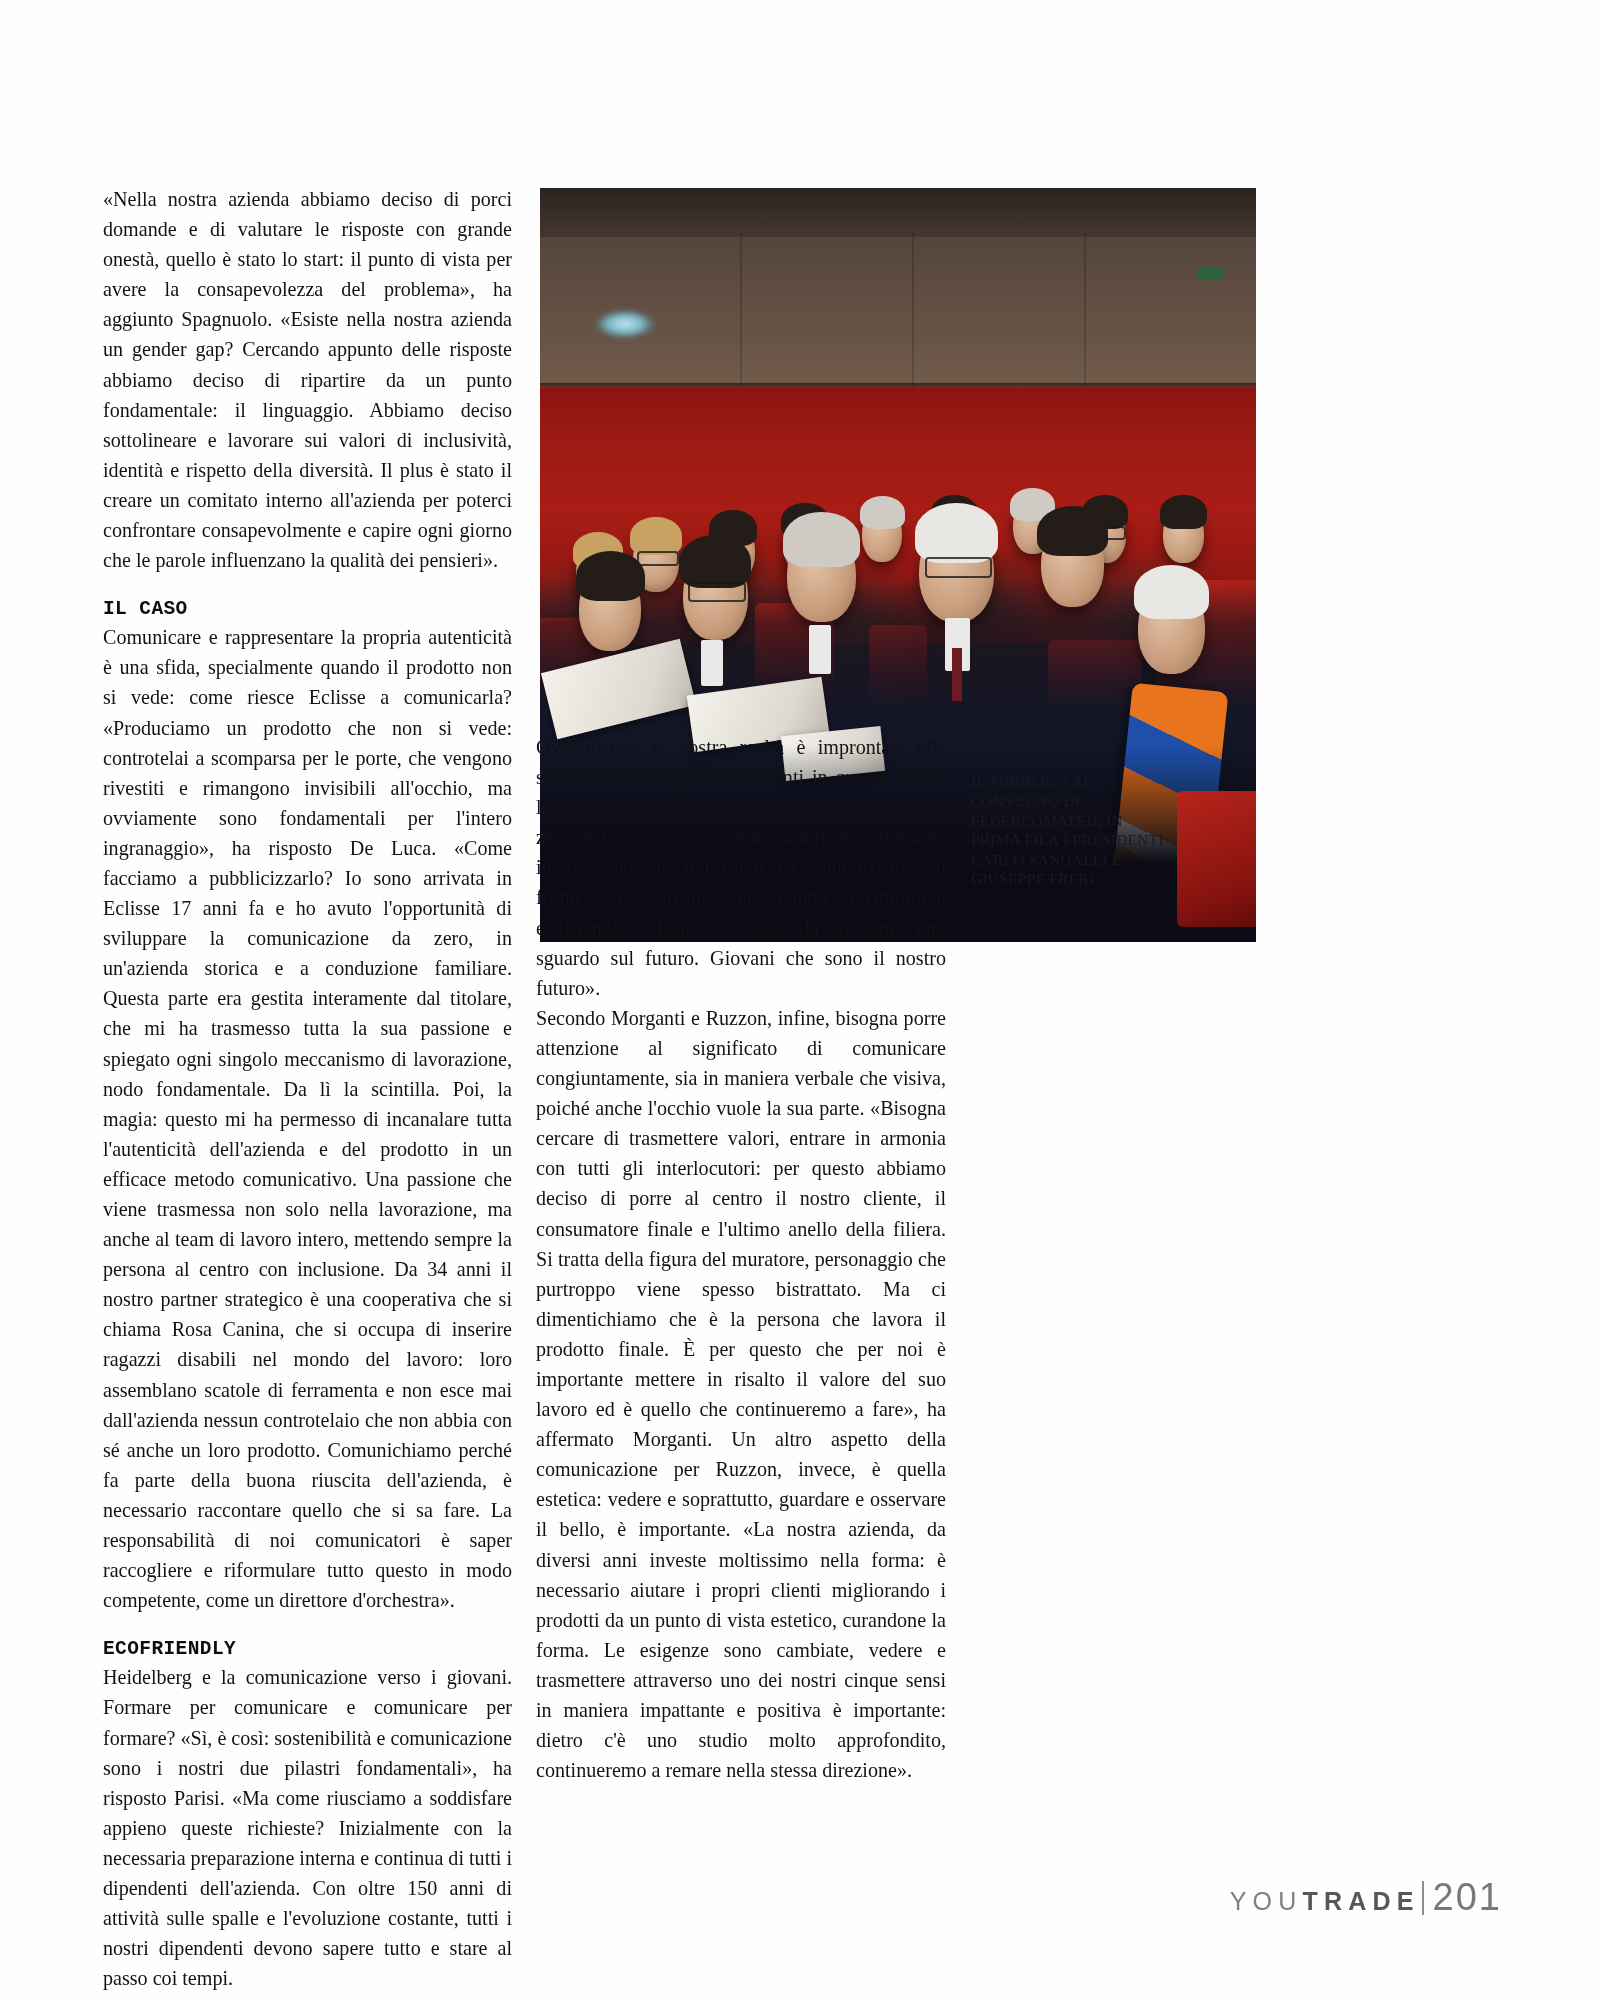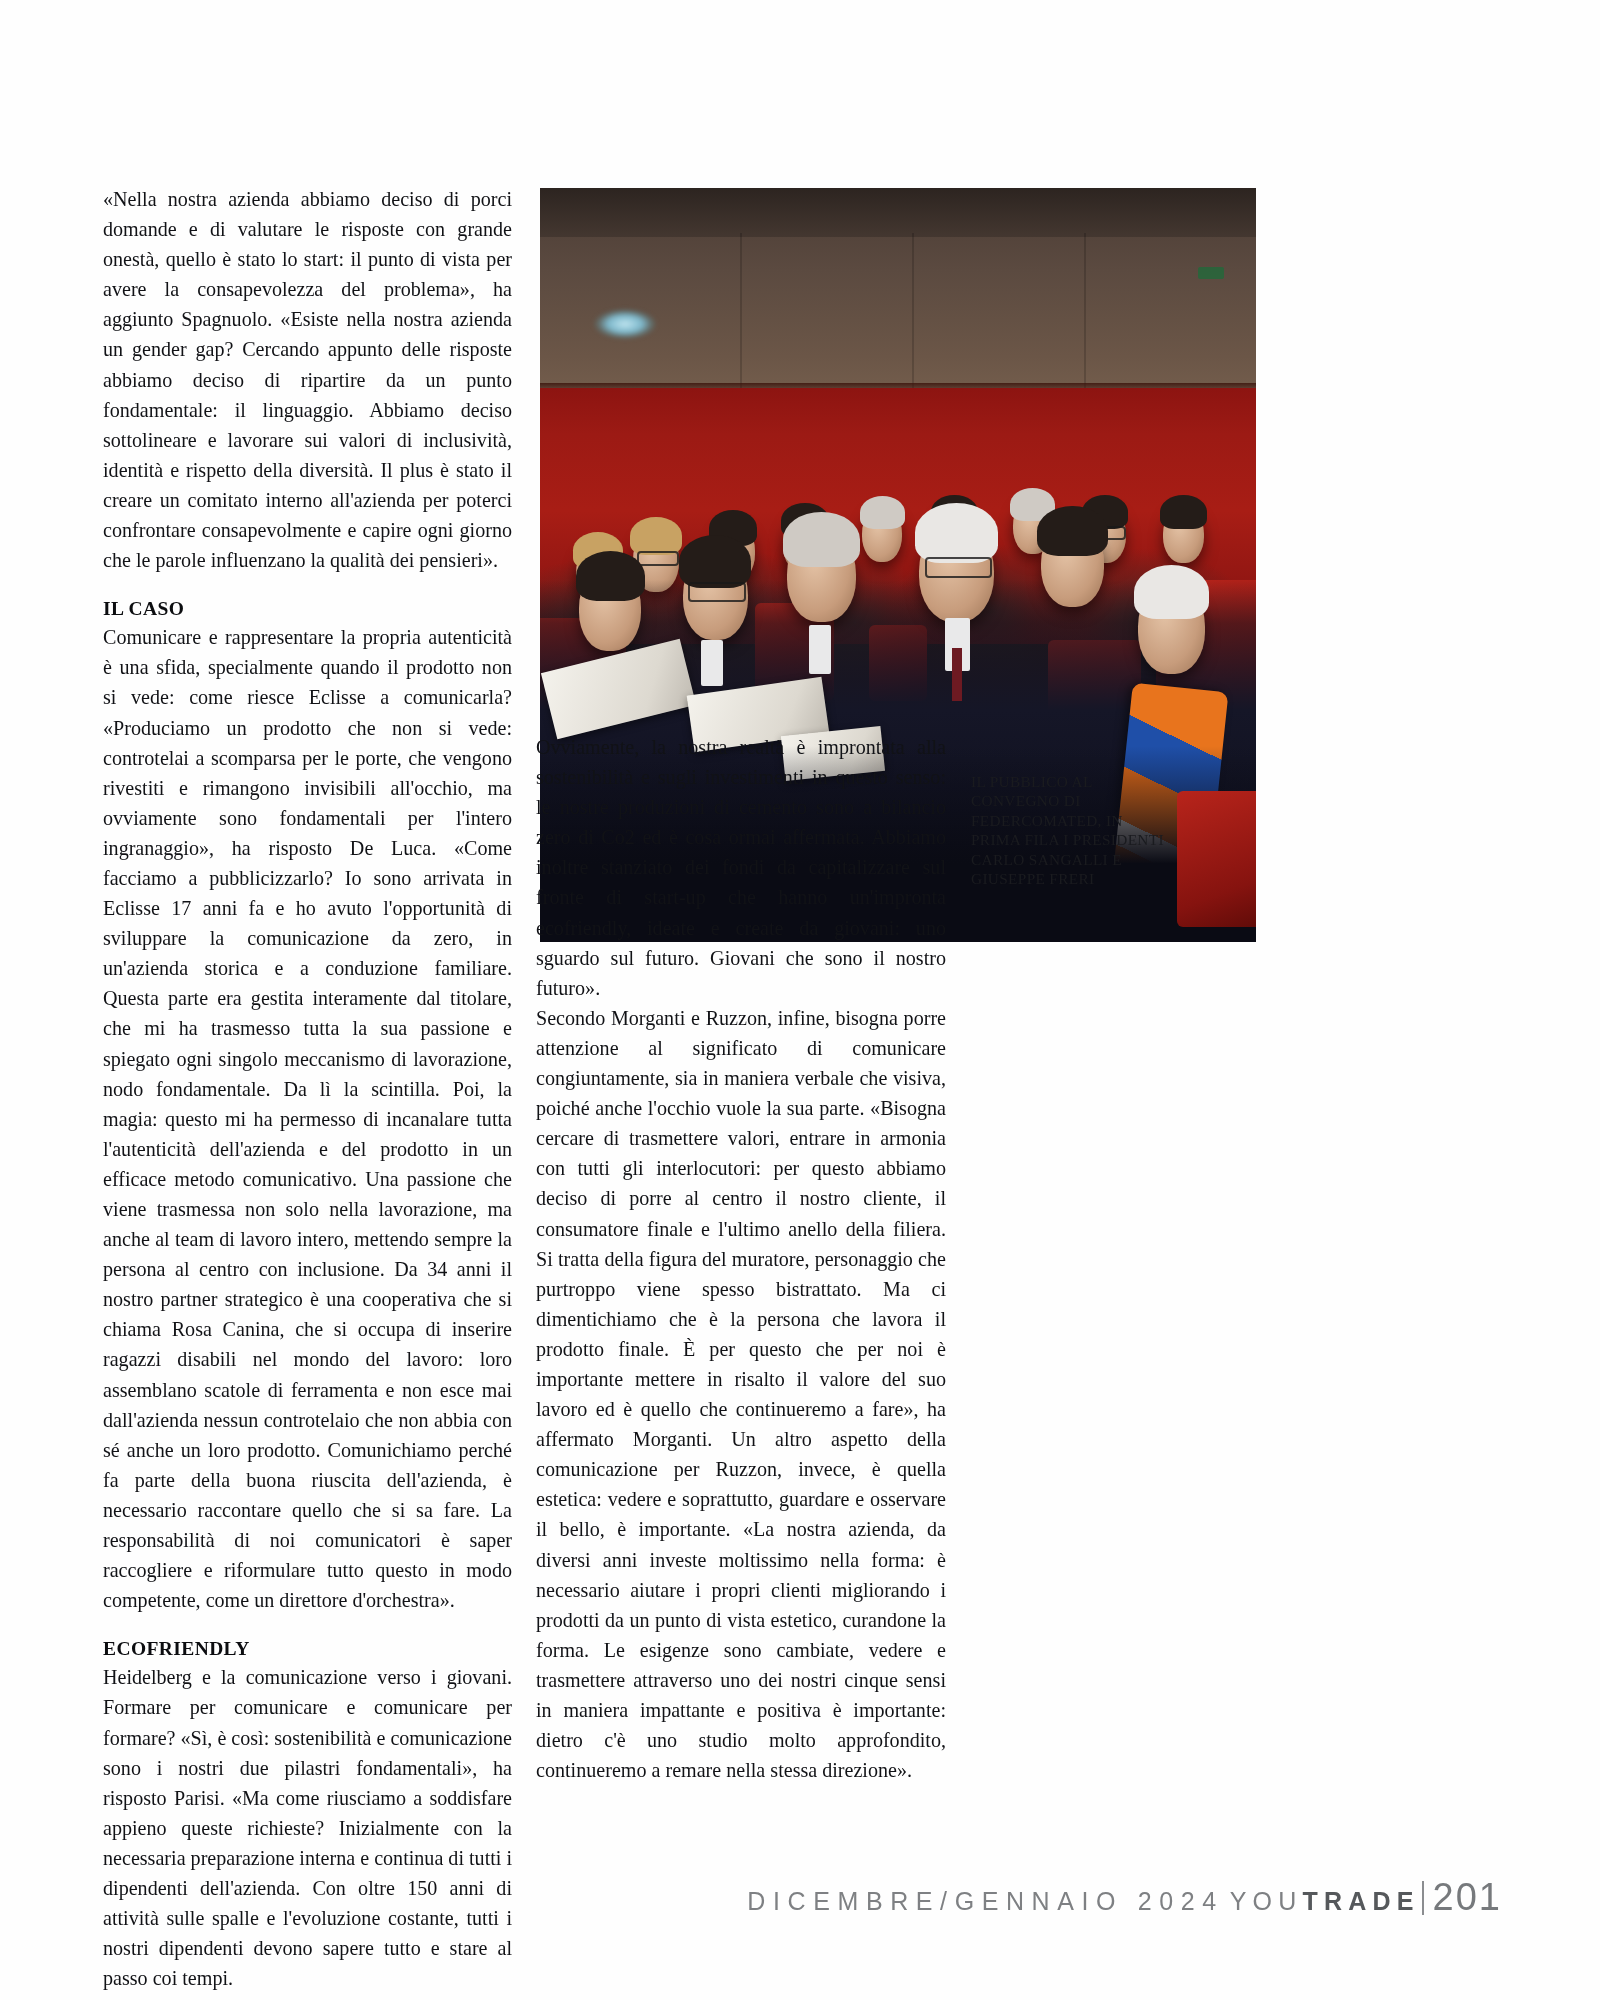--- a/index.html
+++ b/index.html
@@ -31,21 +31,21 @@
     color: #111216;
     -webkit-hyphens: none;
     hyphens: none;
   }
   .col p { margin: 0; }
 
   #col-left  { left: 103px; top: 184px; width: 409px; }
   #col-right { left: 536px; top: 732px; width: 410px; }
 
   .section-head {
-    font-family: Liberation Serif, serif;
+    font-family: Liberation Mono, monospace;
     font-weight: bold;
     font-size: 19.5px;
     line-height: 24px;
     letter-spacing: 0.4px;
     color: #0c0d10;
     margin: 22px 0 1px 0;
     text-align: left;
   }
 
   
@@ -340,20 +340,19 @@
   </figure>
 
   <div class="col" id="col-right">
     <p>Ovviamente, la nostra realtà è improntata alla sostenibilità e sugli investimenti in questo senso: le nostre produzioni di cemento sono a bilancio zero di Co2 ed è cosa ormai affermata. Abbiamo inoltre stanziato dei fondi da capitalizzare sul fronte di start-up che hanno un'impronta ecofriendly, ideate e create da giovani: uno sguardo sul futuro. Giovani che sono il nostro futuro».</p>
     <p>Secondo Morganti e Ruzzon, infine, bisogna porre attenzione al significato di comunicare congiuntamente, sia in maniera verbale che visiva, poiché anche l'occhio vuole la sua parte. «Bisogna cercare di trasmettere valori, entrare in armonia con tutti gli interlocutori: per questo abbiamo deciso di porre al centro il nostro cliente, il consumatore finale e l'ultimo anello della filiera. Si tratta della figura del muratore, personaggio che purtroppo viene spesso bistrattato. Ma ci dimentichiamo che è la persona che lavora il prodotto finale. È per questo che per noi è importante mettere in risalto il valore del suo lavoro ed è quello che continueremo a fare», ha affermato Morganti. Un altro aspetto della comunicazione per Ruzzon, invece, è quella estetica: vedere e soprattutto, guardare e osservare il bello, è importante. «La nostra azienda, da diversi anni investe moltissimo nella forma: è necessario aiutare i propri clienti migliorando i prodotti da un punto di vista estetico, curandone la forma. Le esigenze sono cambiate, vedere e trasmettere attraverso uno dei nostri cinque sensi in maniera impattante e positiva è importante: dietro c'è uno studio molto approfondito, continueremo a remare nella stessa direzione».</p>
   </div>
 
   <div id="caption">Il pubblico al convegno di Federcomated, in prima fila i presidenti Carlo Sangalli e Giuseppe Freri</div>
 
   <div id="footer">
-    <span class="ft-date">DICEMBRE/GENNAIO 2024</span>
     <span class="ft-you">YOU</span>
     <span class="ft-trade">TRADE</span>
     <span class="ft-bar"></span>
     <span class="ft-page">201</span>
   </div>
 
 </div>
 
 </body></html>

